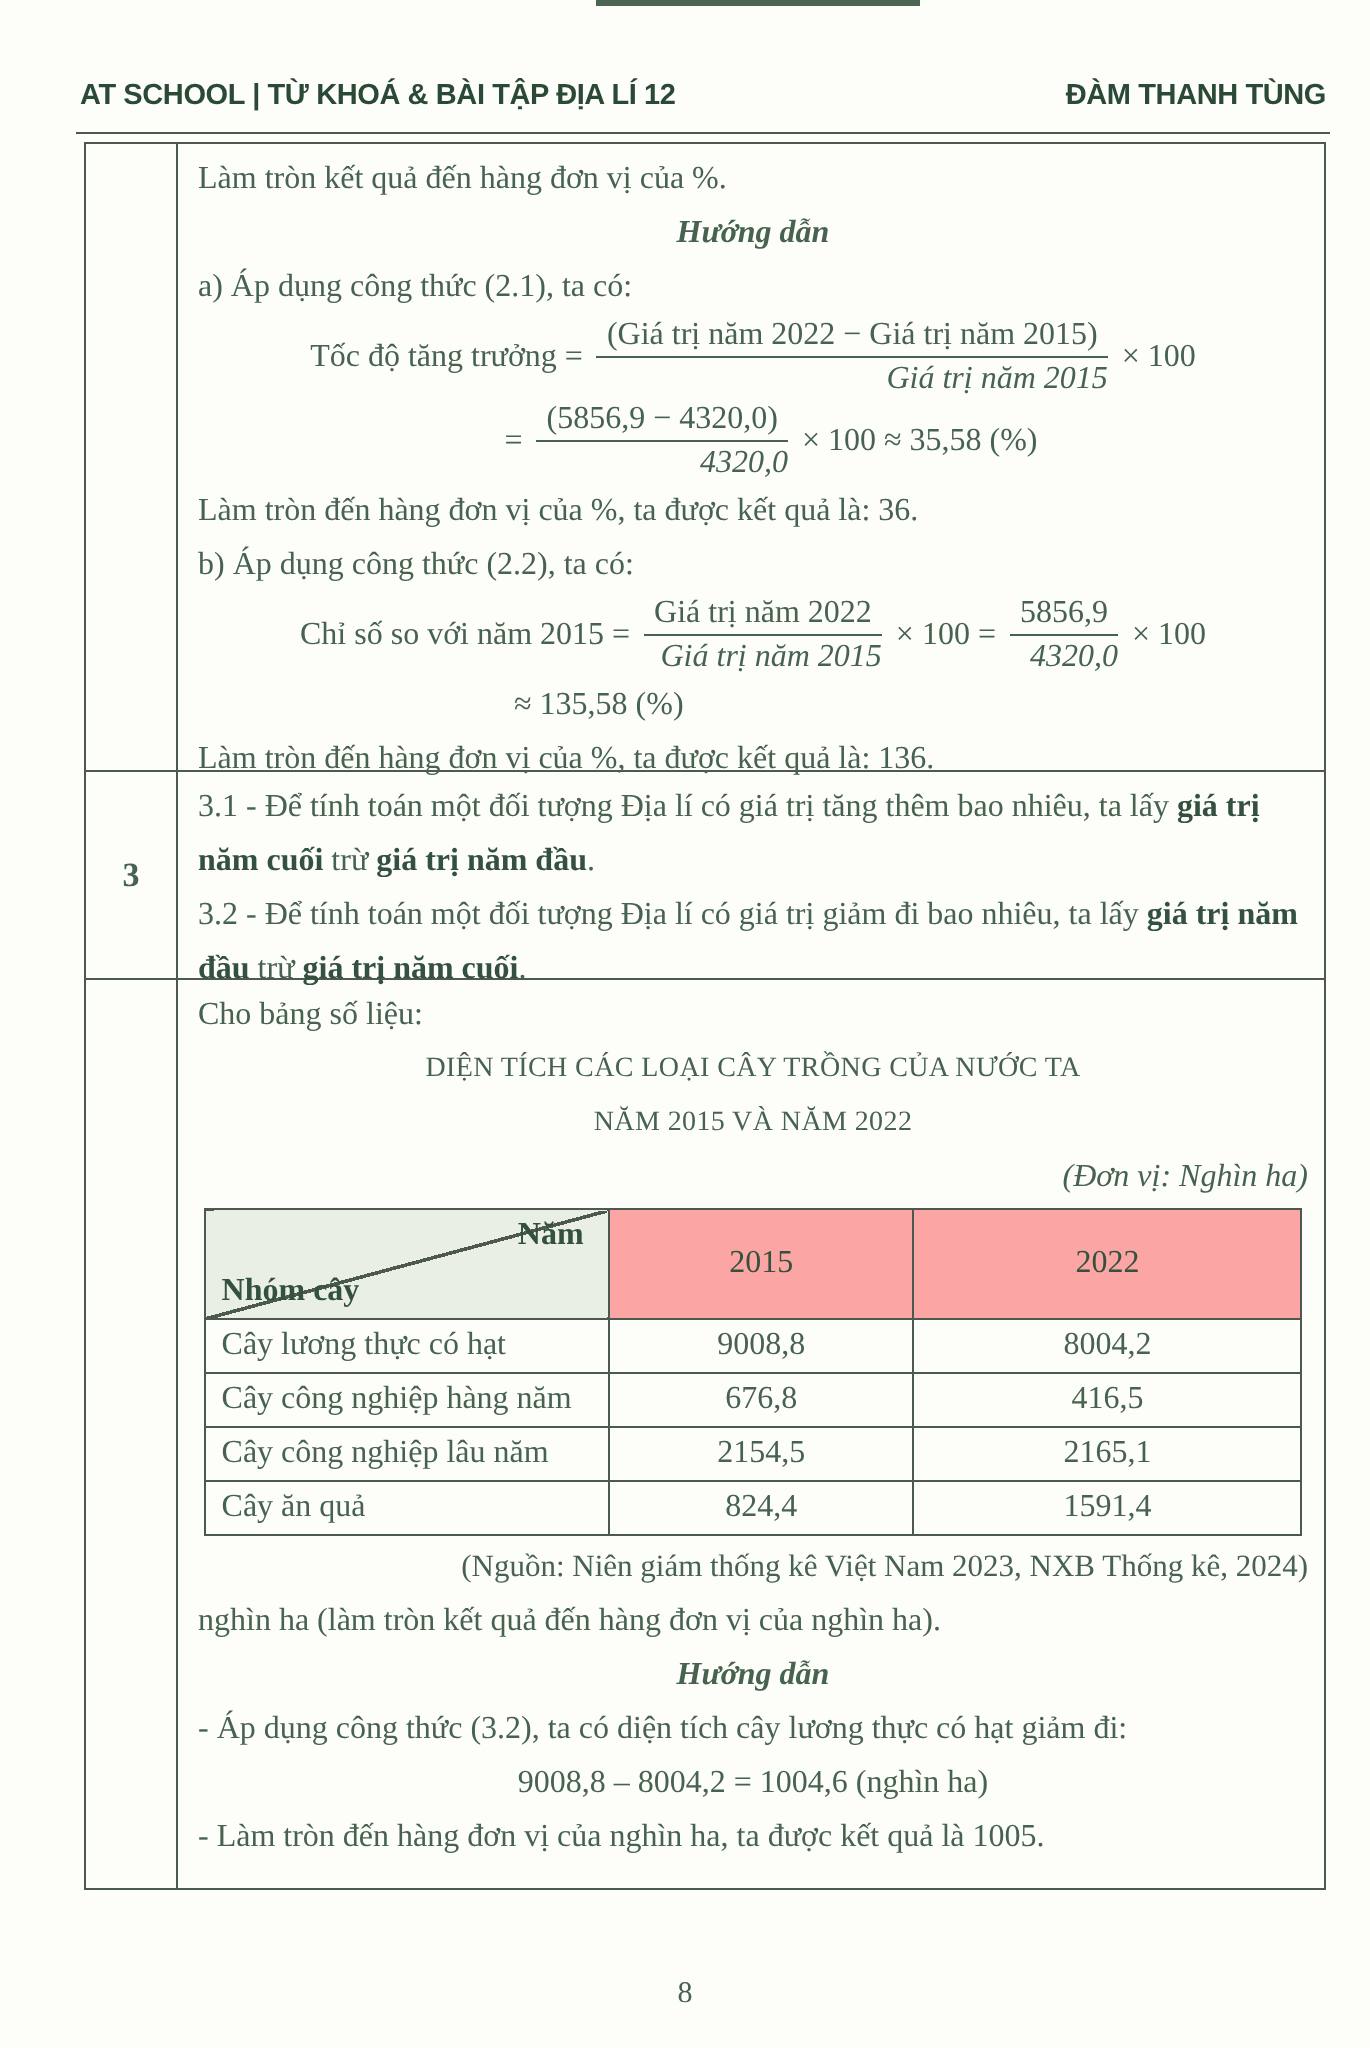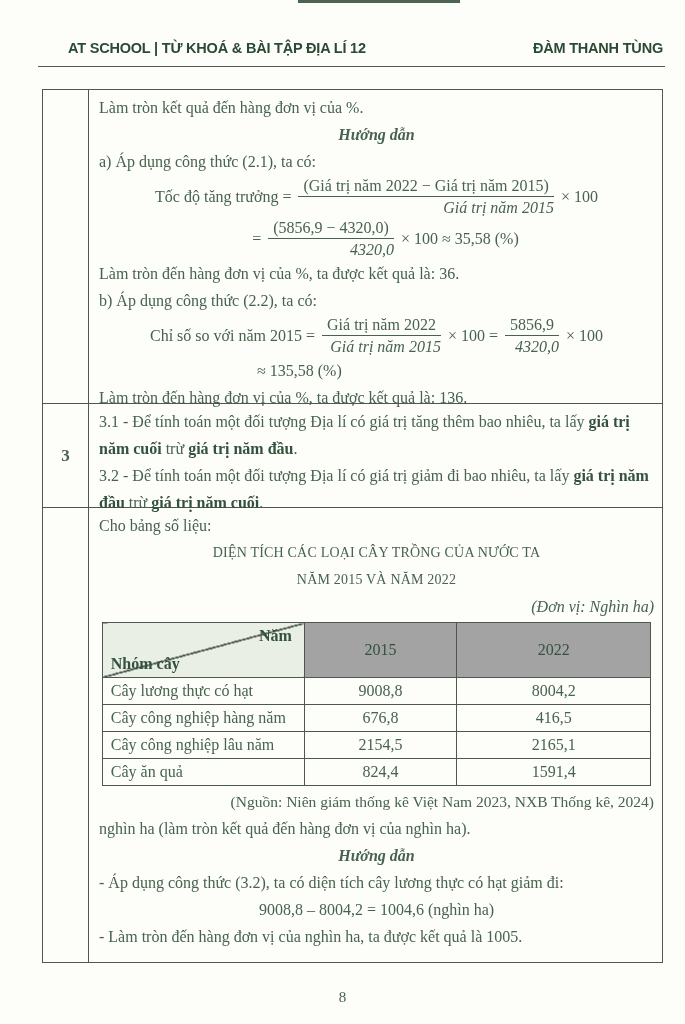--- a/index.html
+++ b/index.html
@@ -14,29 +14,28 @@
     position:absolute; top:0; left:298px; width:162px; height:3px;
     background:#2d4a35; opacity:.85;
   }
   
   .running-head {
     position:absolute; top:40px; left:40px; right:22px;
     display:flex; justify-content:space-between; align-items:baseline;
     font-family:"Liberation Sans","DejaVu Sans",sans-serif;
     font-weight:bold; font-size:14.5px; letter-spacing:-0.2px;
     color:#2b4a35;
-    margin-left:28px;
   }
   .head-rule {
     position:absolute; top:66px; left:38px; width:627px;
     border-top:1.6px solid #4d584e;
   }
   
   .content-box {
-    position:absolute; left:42px; top:89px; width:621px; height:874px;
+    position:absolute; left:42px; top:71px; width:621px; height:874px;
     border:1.7px solid #4d584e;
     display:grid; grid-template-columns:46px 1fr; grid-template-rows:314px 104px auto;
     box-sizing:border-box;
     font-size:16px;
   }
   .num-cell { border-right:1.5px solid #4d584e; display:flex; align-items:center; justify-content:center; font-weight:600; font-size:17px; }
   .rb { border-bottom:1.5px solid #4d584e; }
   .body-cell { padding:4px 8px 2px 10px; box-sizing:border-box; }
   .body-cell p { margin:0; line-height:27px; }
   .center { text-align:center; }
@@ -54,21 +53,21 @@
   .approx-line { line-height:24px; margin:0; padding-left:158px; }
   
   .stat-table {
     width:99%; border-collapse:collapse; margin:2px auto 2px auto;
     table-layout:fixed;
   }
   .stat-table td, .stat-table th {
     border:1.5px solid #4d584e; font-weight:normal;
     padding:0 8px; height:26px; font-size:16px;
   }
-  .stat-table thead th { background:#a3a3a3; height:54px; }
+  .stat-table thead th { background:#fca5a5; height:54px; }
   .stat-table .col-label { width:39%; text-align:left; }
   .stat-table .col-y1 { width:26.5%; text-align:center; }
   .stat-table .col-y2 { width:34.5%; text-align:center; }
   .year-head { font-weight:bold; color:#33513e; text-align:center; }
   .corner {
     position:relative; padding:0 !important;
     background:
       linear-gradient(to bottom right,
         rgba(0,0,0,0) calc(50% - 0.9px),
         #4d584e calc(50% - 0.9px),

